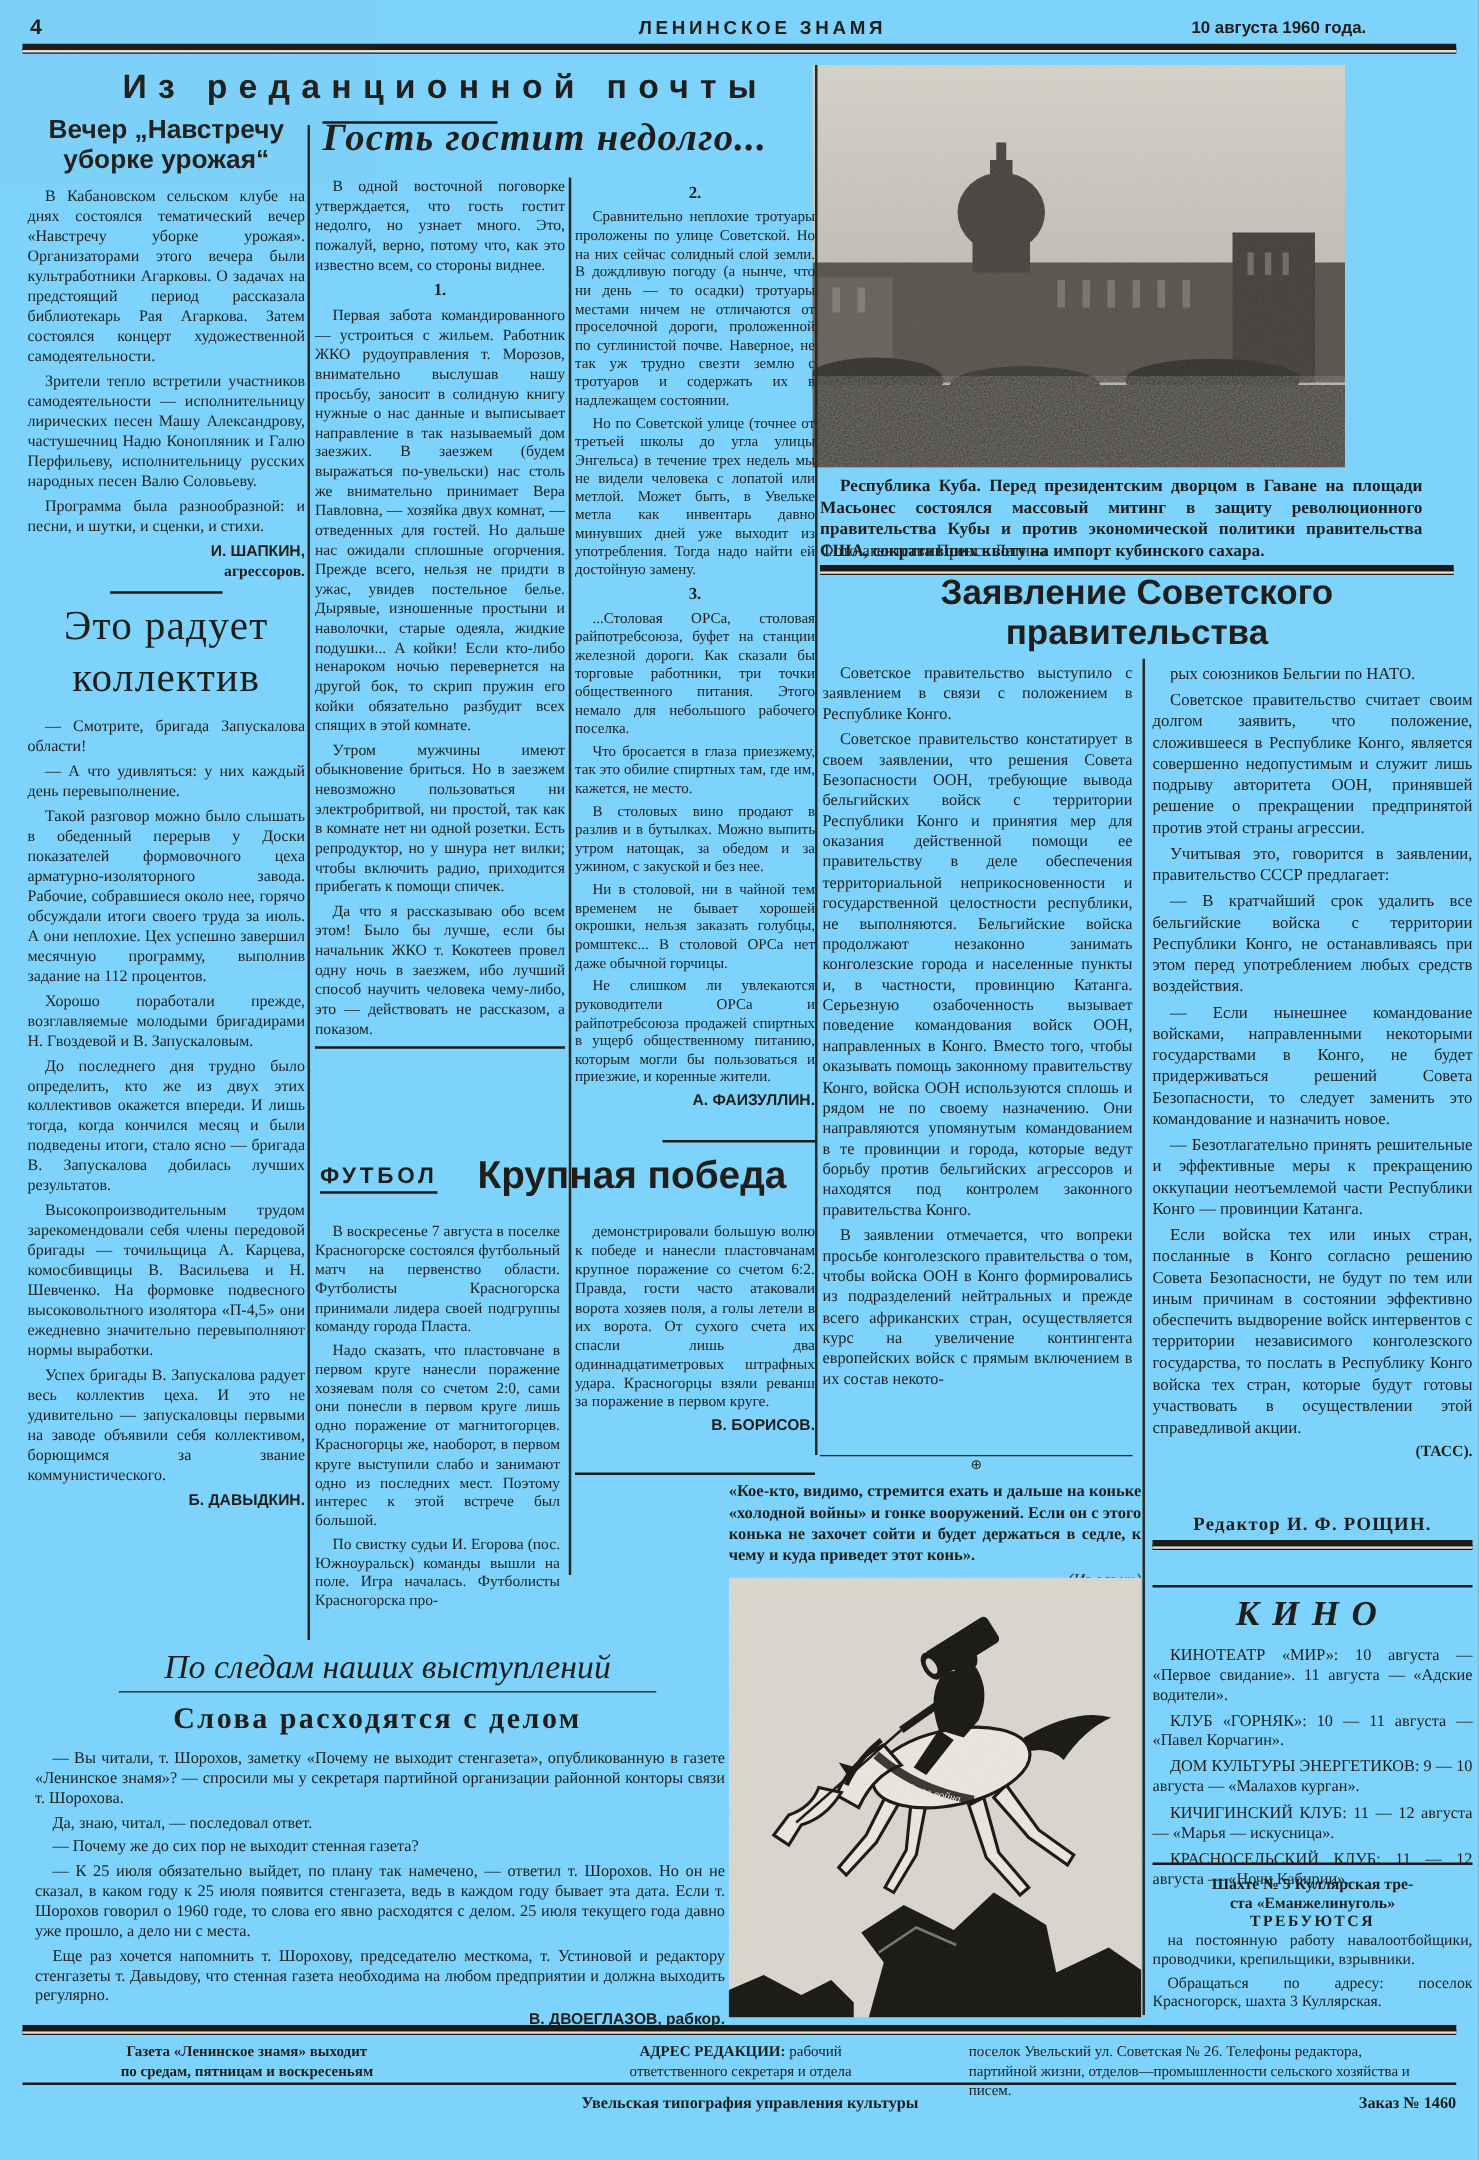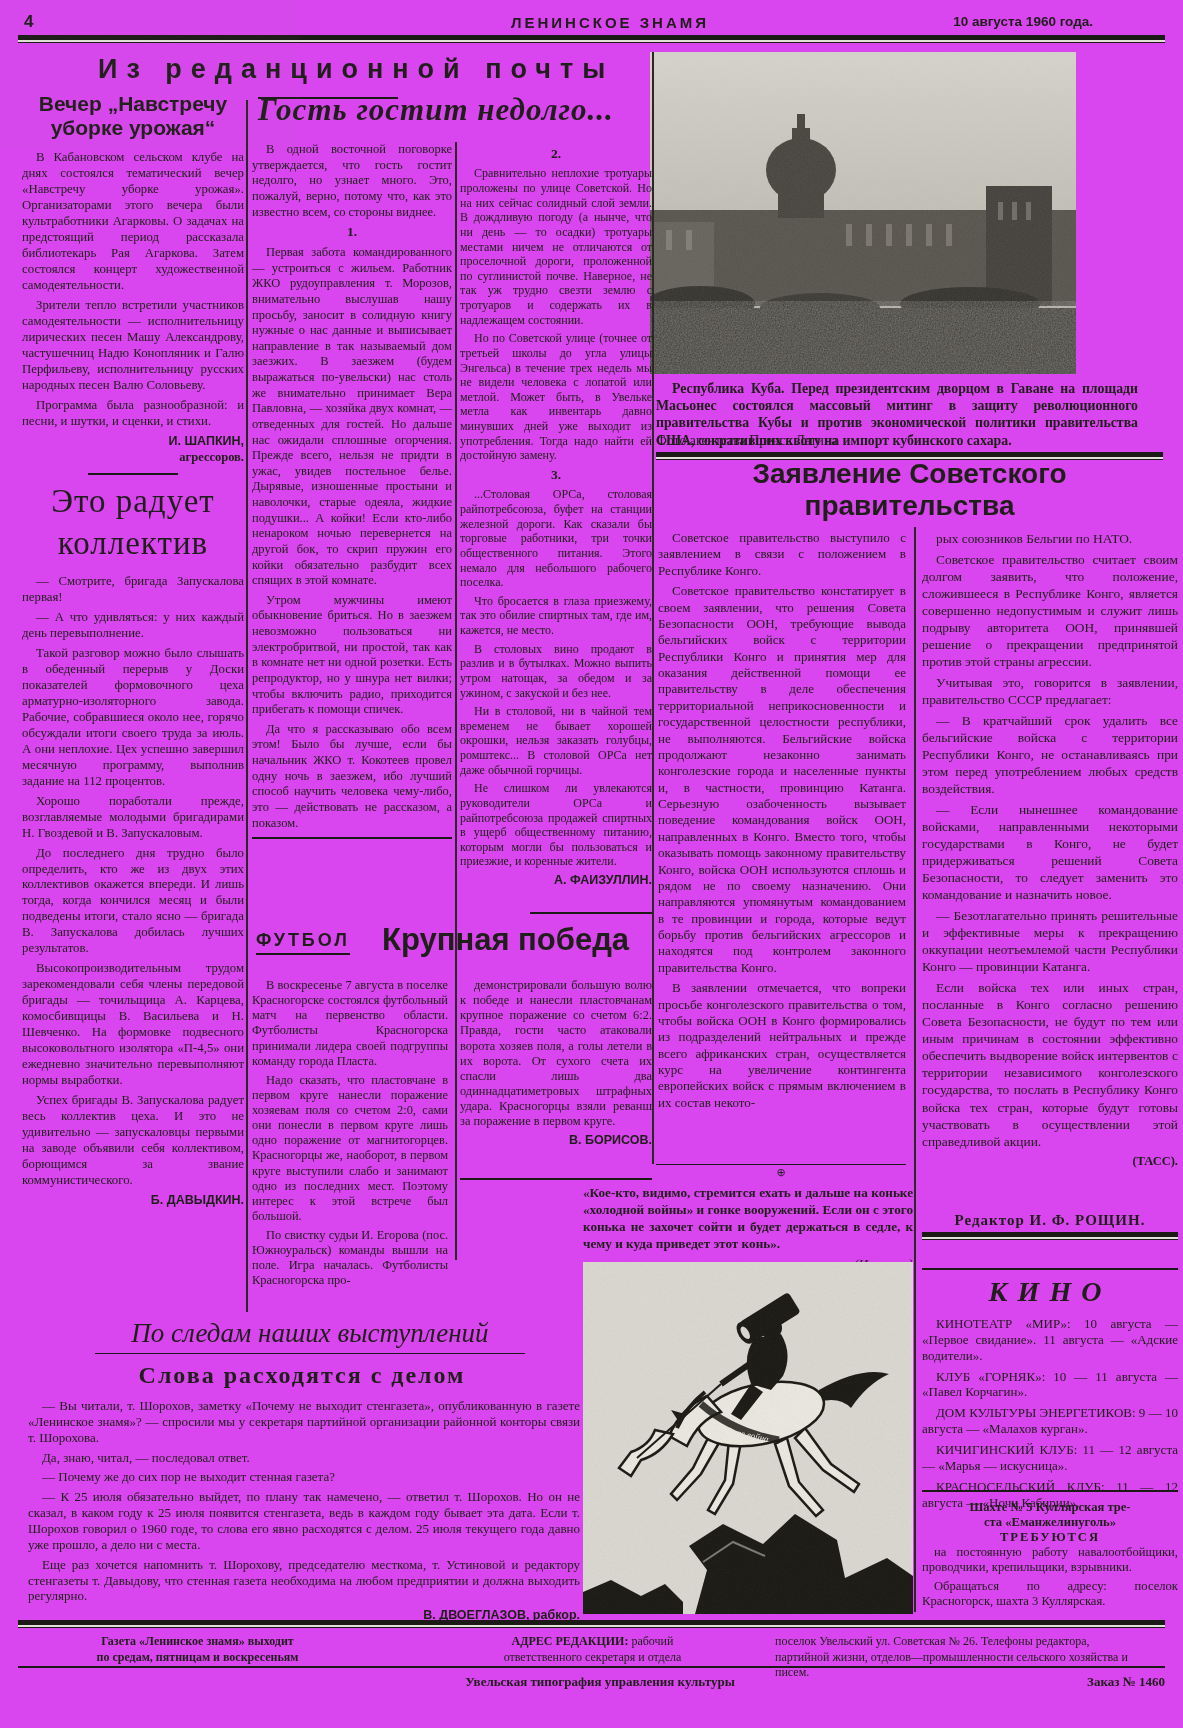--- a/index.html
+++ b/index.html
@@ -1,16 +1,16 @@
 <!DOCTYPE html>
 <html><head>
 <meta charset="utf-8">
 <style>
   html,body{margin:0;padding:0;background:#8a8880;}
-  .page{position:relative;width:1183px;height:1728px;margin:0 auto;background:#d946ef;
+  .page{position:relative;width:1183px;height:1728px;margin:0 auto;background:#7dd3fc;
         font-family:"Liberation Serif",serif;color:#201e1a;overflow:hidden;}
   .abs{position:absolute;}
   .grain{position:absolute;inset:0;pointer-events:none;z-index:50;}
   .vrule{position:absolute;width:1.5px;background:#2a2823;}
   .hrule{position:absolute;background:#1c1a16;height:2px;}
   .hrule.thick{height:4px;border-bottom:1px solid #1c1a16;background:#1c1a16;box-shadow:0 2px 0 #e3e0da,0 3px 0 #1c1a16;}
   .body-col{font-size:12.8px;line-height:1.25;text-align:justify;}
   .body-col p{margin:0 0 4px;text-indent:14px;}
   .sm{font-size:12.5px;} .xs{font-size:12px;line-height:1.22;}
   .byline{text-align:right;font-family:"Liberation Sans",sans-serif;font-weight:bold;font-size:12.5px;margin-top:3px;}
@@ -124,21 +124,21 @@
     <p>Зрители тепло встретили участников самодеятельности — исполнительницу лирических песен Машу Александрову, частушечниц Надю Конопляник и Галю Перфильеву, исполнительницу русских народных песен Валю Соловьеву.</p>
     <p>Программа была разнообразной: и песни, и шутки, и сценки, и стихи.</p>
     <div class="byline">И. ШАПКИН,</div>
     <div class="byline-role">агрессоров.</div>
     <div class="flowrule" style="width:90px;"></div>
     <div class="h-eto">
       <div>Это радует</div>
       <div>коллектив</div>
     </div>
     <div style="height:10px;"></div>
-    <p>— Смотрите, бригада Запускалова первая!</p>
+    <p>— Смотрите, бригада Запускалова области!</p>
     <p>— А что удивляться: у них каждый день перевыполнение.</p>
     <p>Такой разговор можно было слышать в обеденный перерыв у Доски показателей формовочного цеха арматурно-изоляторного завода. Рабочие, собравшиеся около нее, горячо обсуждали итоги своего труда за июль. А они неплохие. Цех успешно завершил месячную программу, выполнив задание на 112 процентов.</p>
     <p>Хорошо поработали прежде, возглавляемые молодыми бригадирами Н. Гвоздевой и В. Запускаловым.</p>
     <p>До последнего дня трудно было определить, кто же из двух этих коллективов окажется впереди. И лишь тогда, когда кончился месяц и были подведены итоги, стало ясно — бригада В. Запускалова добилась лучших результатов.</p>
     <p>Высокопроизводительным трудом зарекомендовали себя члены передовой бригады — точильщица А. Карцева, комосбивщицы В. Васильева и Н. Шевченко. На формовке подвесного высоковольтного изолятора «П-4,5» они ежедневно значительно перевыполняют нормы выработки.</p>
     <p>Успех бригады В. Запускалова радует весь коллектив цеха. И это не удивительно — запускаловцы первыми на заводе объявили себя коллективом, борющимся за звание коммунистического.</p>
     <div class="byline">Б. ДАВЫДКИН.</div>
   </div>
 
   <div class="abs h-gost" style="left:258px;top:92px;">Гость гостит недолго...</div>

